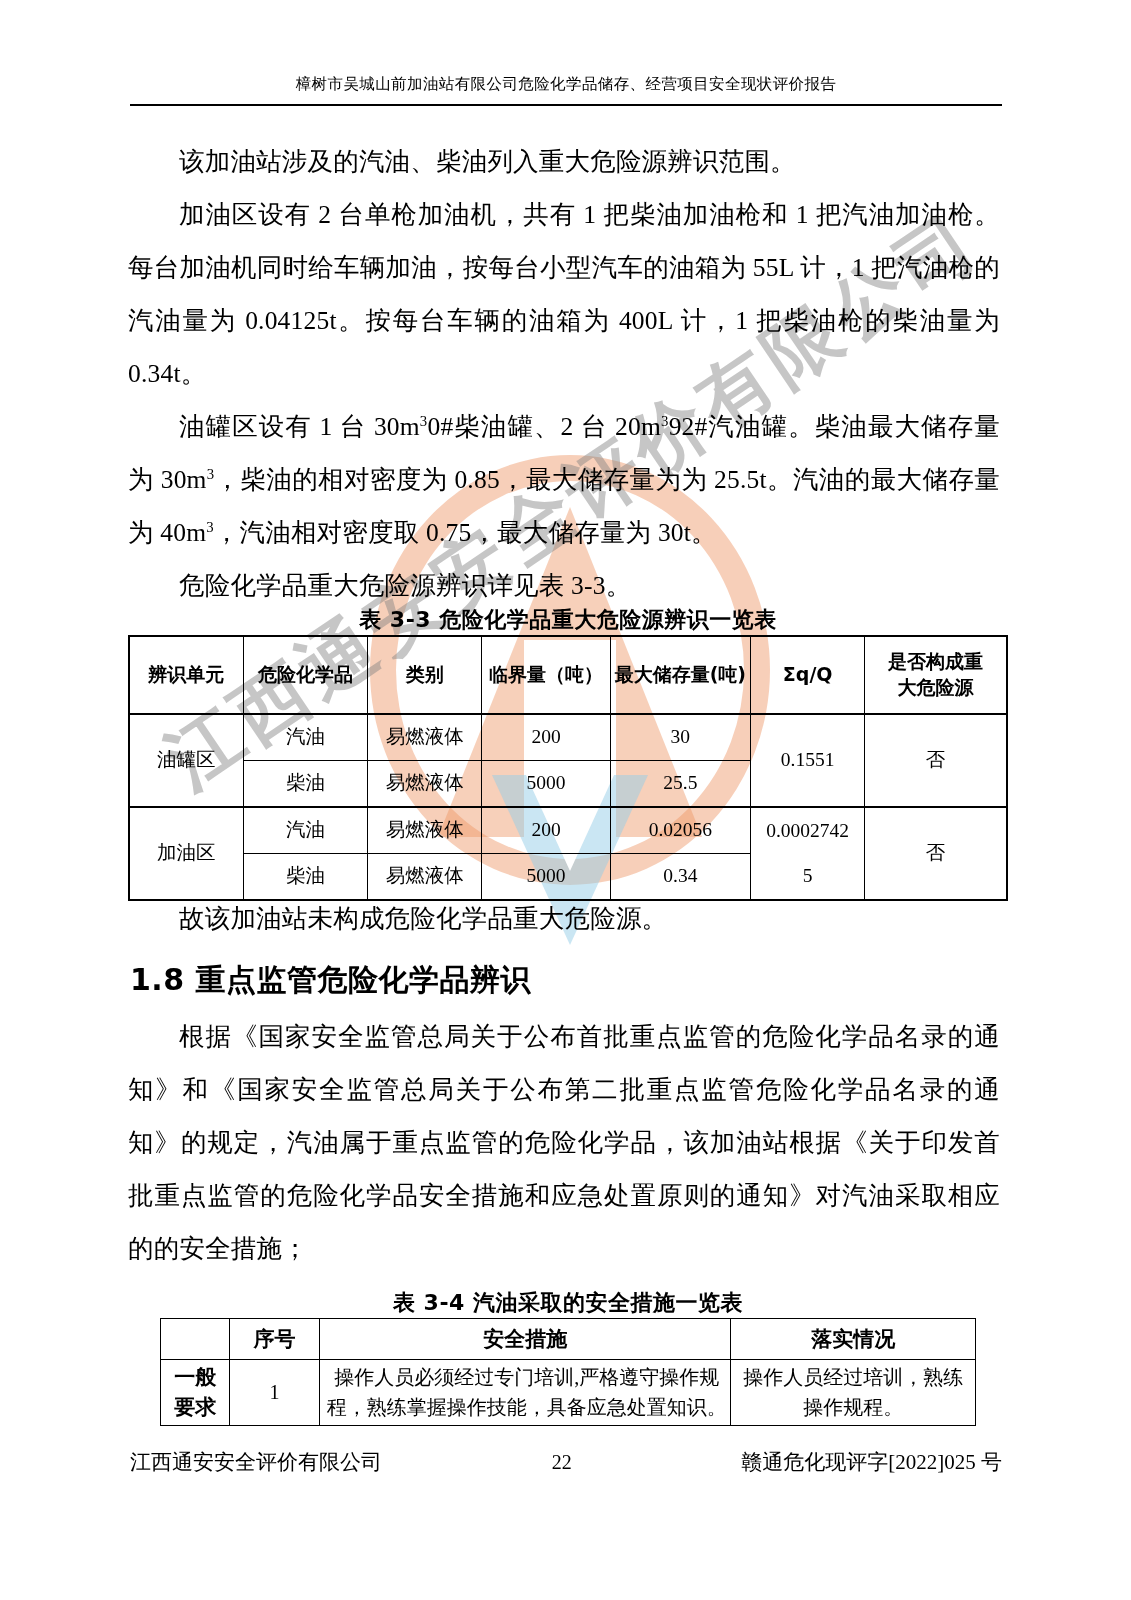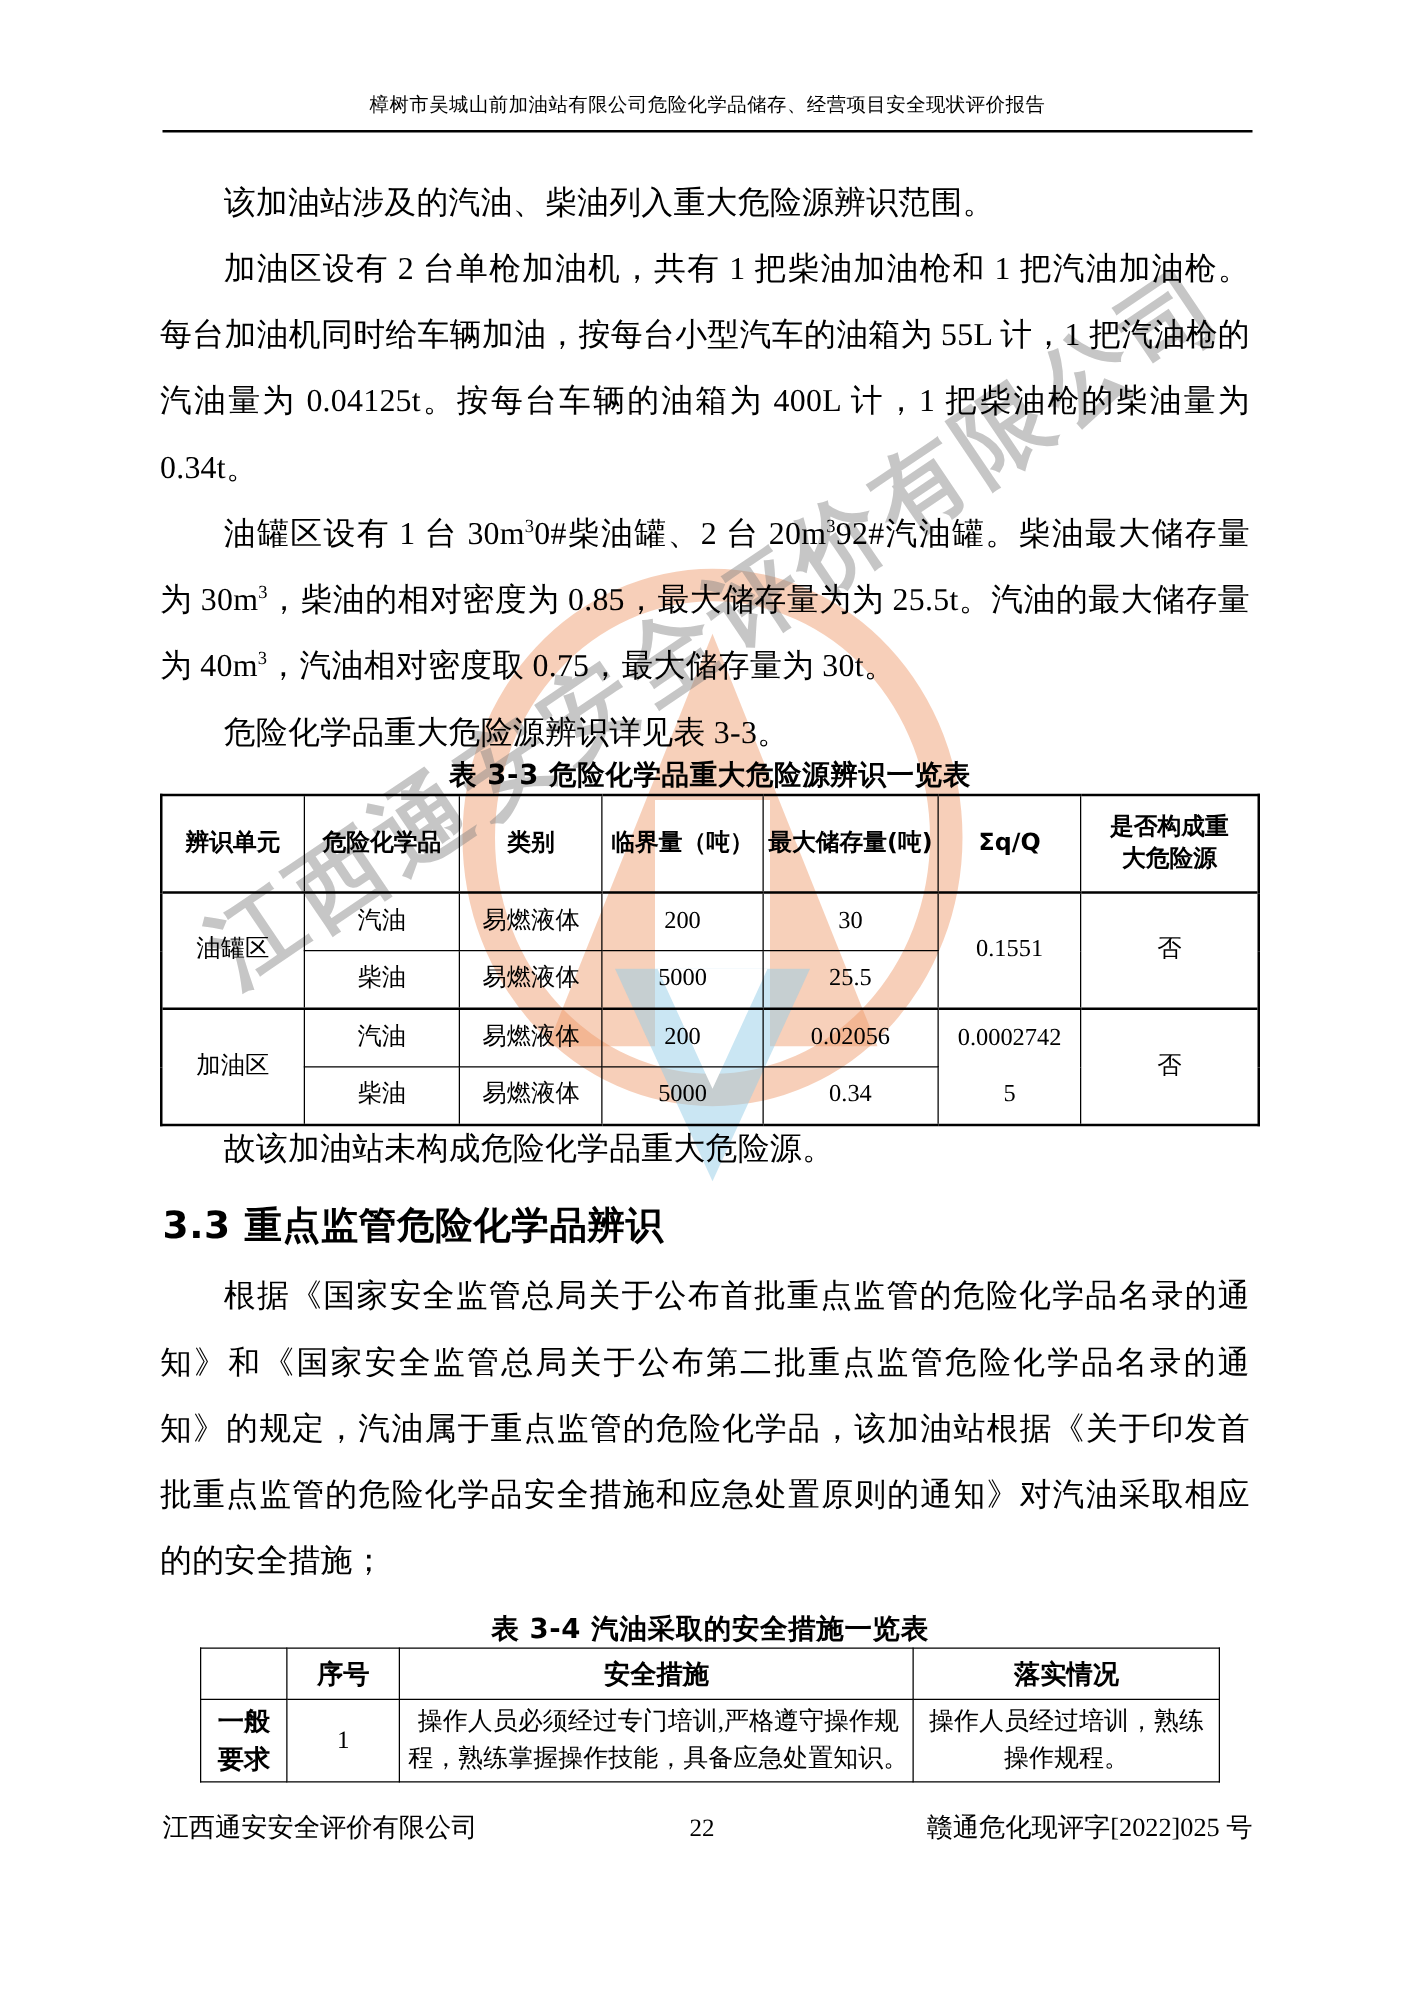--- a/index.html
+++ b/index.html
@@ -336,21 +336,21 @@
             <td class="thick-bottom num" style="border-top:none">5</td>
           </tr>
         </tbody>
       </table>
     </div>
 
     <div class="body-block" style="top:892px;">
       <p class="para">故该加油站未构成危险化学品重大危险源。</p>
     </div>
 
-    <h2 class="section-heading">3.3 重点监管危险化学品辨识</h2>
+    <h2 class="section-heading">1.8 重点监管危险化学品辨识</h2>
 
     <div class="body-block" style="top:1010px;">
       <p class="para">根据《国家安全监管总局关于公布首批重点监管的危险化学品名录的通知》和《国家安全监管总局关于公布第二批重点监管危险化学品名录的通知》的规定，汽油属于重点监管的危险化学品，该加油站根据《关于印发首批重点监管的危险化学品安全措施和应急处置原则的通知》对汽油采取相应的的安全措施；</p>
     </div>
 
     <div id="table34-wrap">
       <div class="tbl-caption">表 3-4   汽油采取的安全措施一览表</div>
       <table id="table34" class="doc-table">
         <colgroup>
           <col style="width:8.5%">

